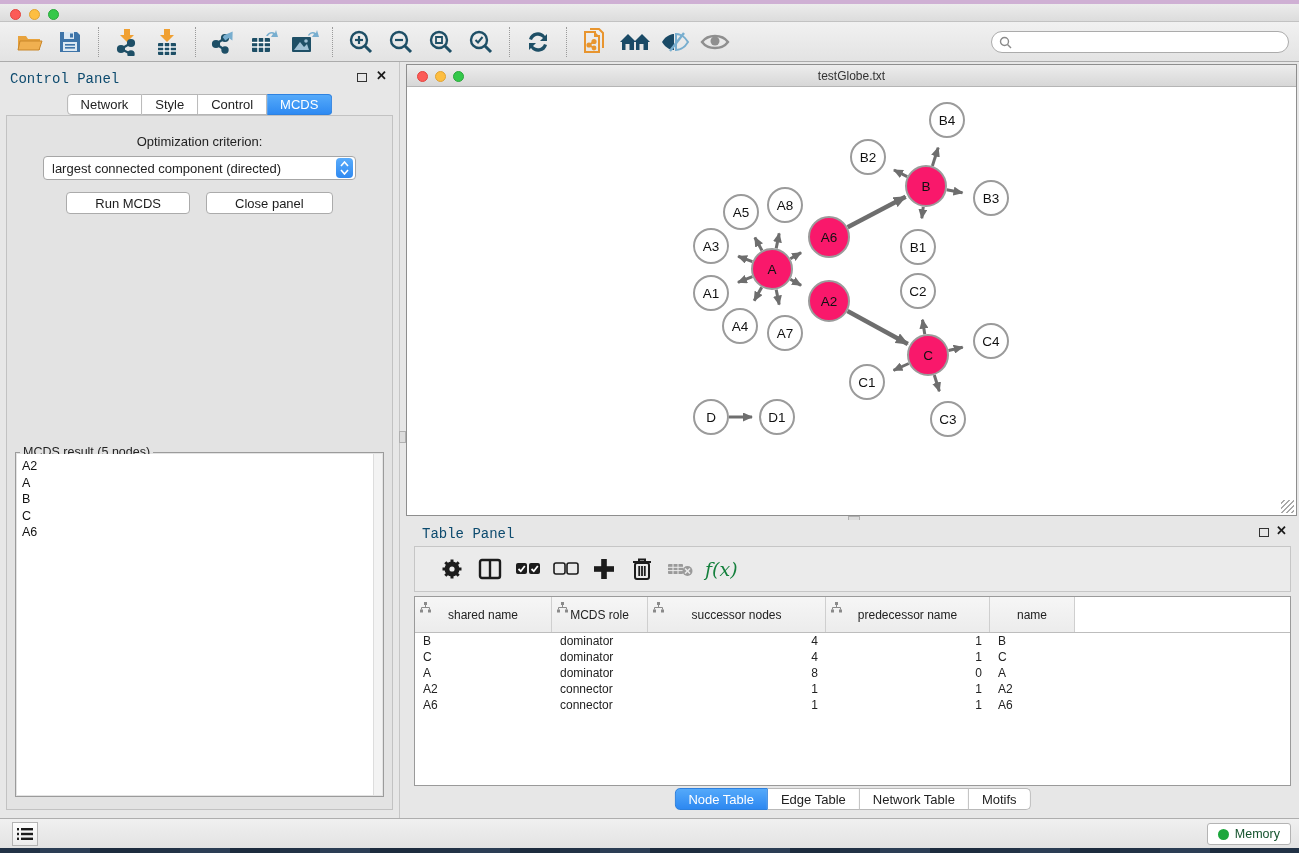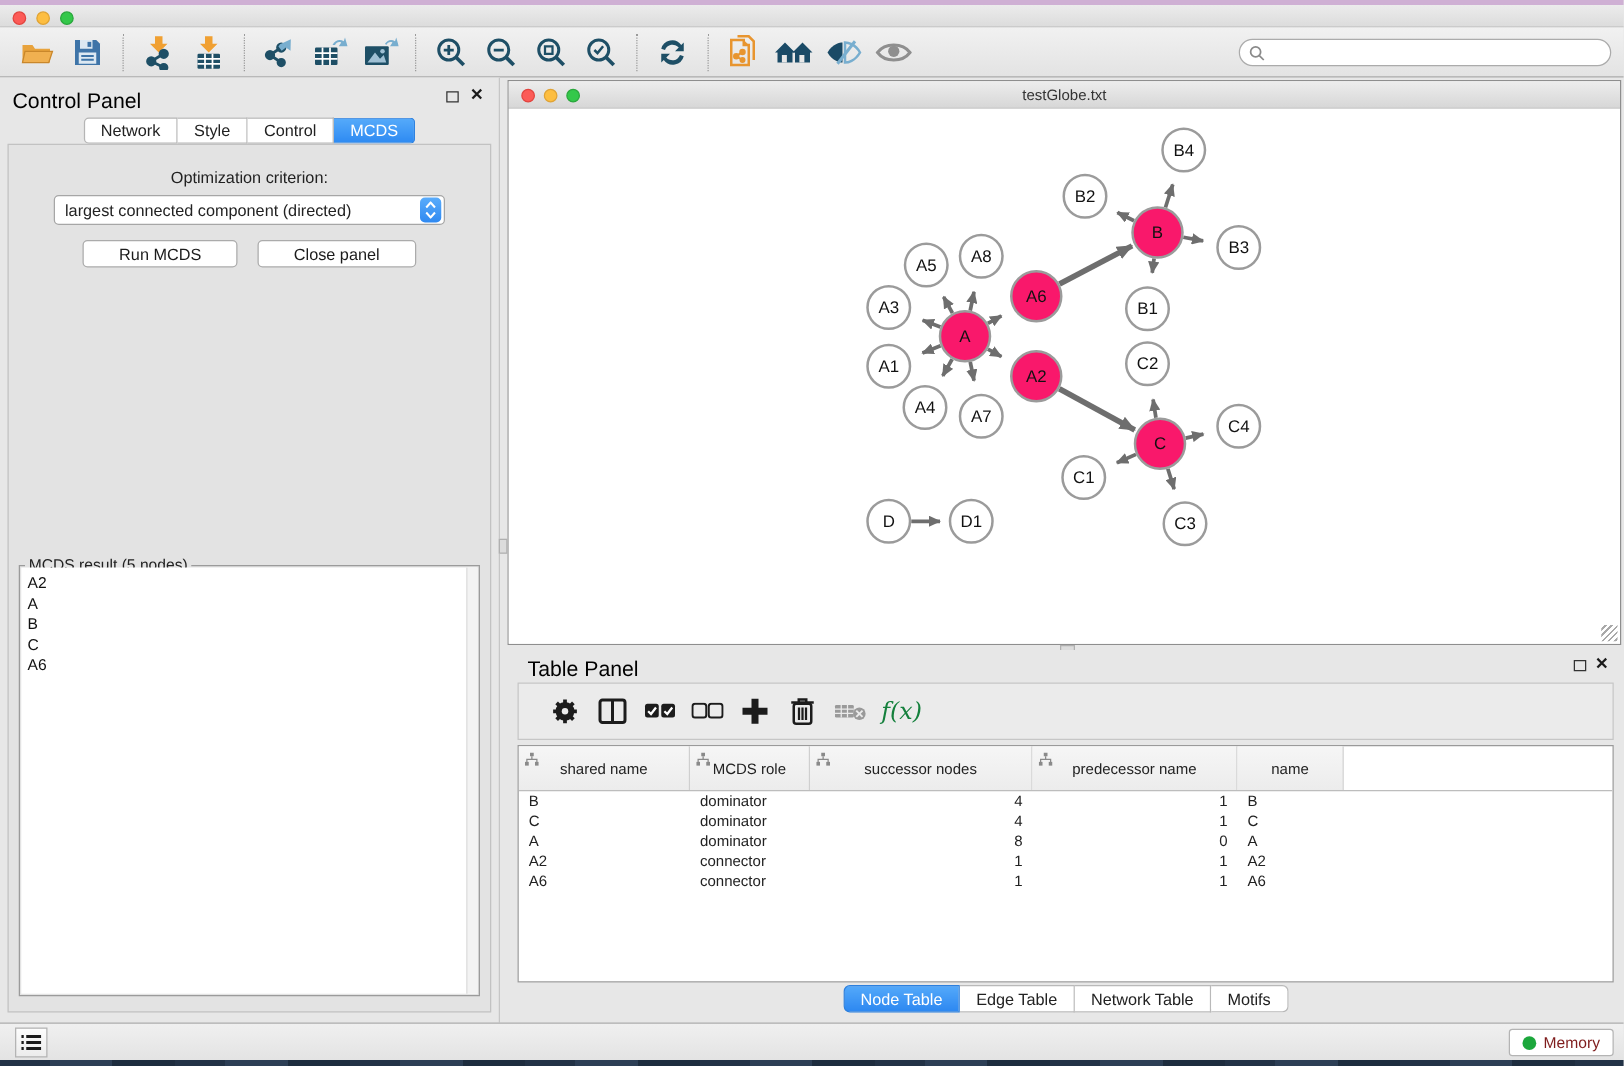--- a/index.html
+++ b/index.html
@@ -25,21 +25,21 @@
   .tb-btn { width:40px; height:34px; display:flex; align-items:center; justify-content:center; }
   .tb-sep { width:1px; height:30px; border-left:1px dotted #9a9a9a; margin:0 8px; }
   .search-wrap { position:absolute; right:10px; top:9px; width:298px; height:22px; background:#fff;
                  border:1px solid #ababab; border-radius:11px; display:flex; align-items:center; padding-left:7px; }
   .search-wrap input { border:none; outline:none; background:transparent; font-size:12px; width:260px; margin-left:4px;
                        font-family:"Liberation Sans", sans-serif; }
 
   
   .control-panel { position:absolute; left:0; top:62px; width:400px; height:756px; background:#e7e7e7;
                    border-right:1px solid #c6c6c6; }
-  .panel-title { position:absolute; left:10px; top:9px; font-size:17px; color:#000000; }
+  .panel-title { position:absolute; left:10px; top:9px; font-size:14px; color:#0c4a6e;font-family:Liberation Mono, monospace; }
   .float-icon { position:absolute; top:11px; width:10px; height:9px; border:1.5px solid #333; background:transparent; }
   .close-icon { position:absolute; top:7px; font-size:13px; font-weight:bold; color:#1a1a1a; line-height:14px; }
   .cp-float { right:32px; } .cp-close { right:12px; }
 
   .seg-tabs { position:absolute; top:32px; left:50%; transform:translateX(-50%); display:flex; height:21px; }
   .seg-tab { background:#fff; border:1px solid #b5b5b5; border-left:none; font-size:13px; color:#222;
              padding:0 13px; display:flex; align-items:center; height:21px; }
   .seg-tab:first-child { border-left:1px solid #b5b5b5; border-radius:4px 0 0 4px; }
   .seg-tab:last-child { border-radius:0 4px 4px 0; }
   .seg-tab.active { background:linear-gradient(#55aafa,#2e8af2); color:#fff; border-color:#2e82e0; }
@@ -107,21 +107,21 @@
 
   
   .status-bar { position:absolute; left:0; top:818px; width:100%; height:30px;
                 background:linear-gradient(#f0f0f0,#e3e3e3); border-top:1px solid #aeaeae; }
   .list-btn { position:absolute; left:12px; top:3px; width:26px; height:24px;
               background:linear-gradient(#fdfdfd,#ececec); border:1px solid #b4b4b4; display:flex;
               align-items:center; justify-content:center; }
   .memory-btn { position:absolute; right:8px; top:4px; height:22px; background:#fff; border:1px solid #b4b4b4;
                 border-radius:3px; display:flex; align-items:center; padding:0 10px; gap:6px; }
   .memory-dot { width:11px; height:11px; border-radius:50%; background:#1ca73c; }
-  .memory-label { font-size:12.5px; color:#7f1d1d; }
+  .memory-label { font-size:12.5px; color:#14532d; }
   .desktop-strip { position:absolute; left:0; top:848px; width:100%; height:5px;
                    background:repeating-linear-gradient(90deg,#223246 0 40px,#2c3e55 40px 90px,#1d2c3e 90px 140px); }
 
   svg { display:block; }
 </style>
 </head>
 <body>
 
 <div class="screen">
 

